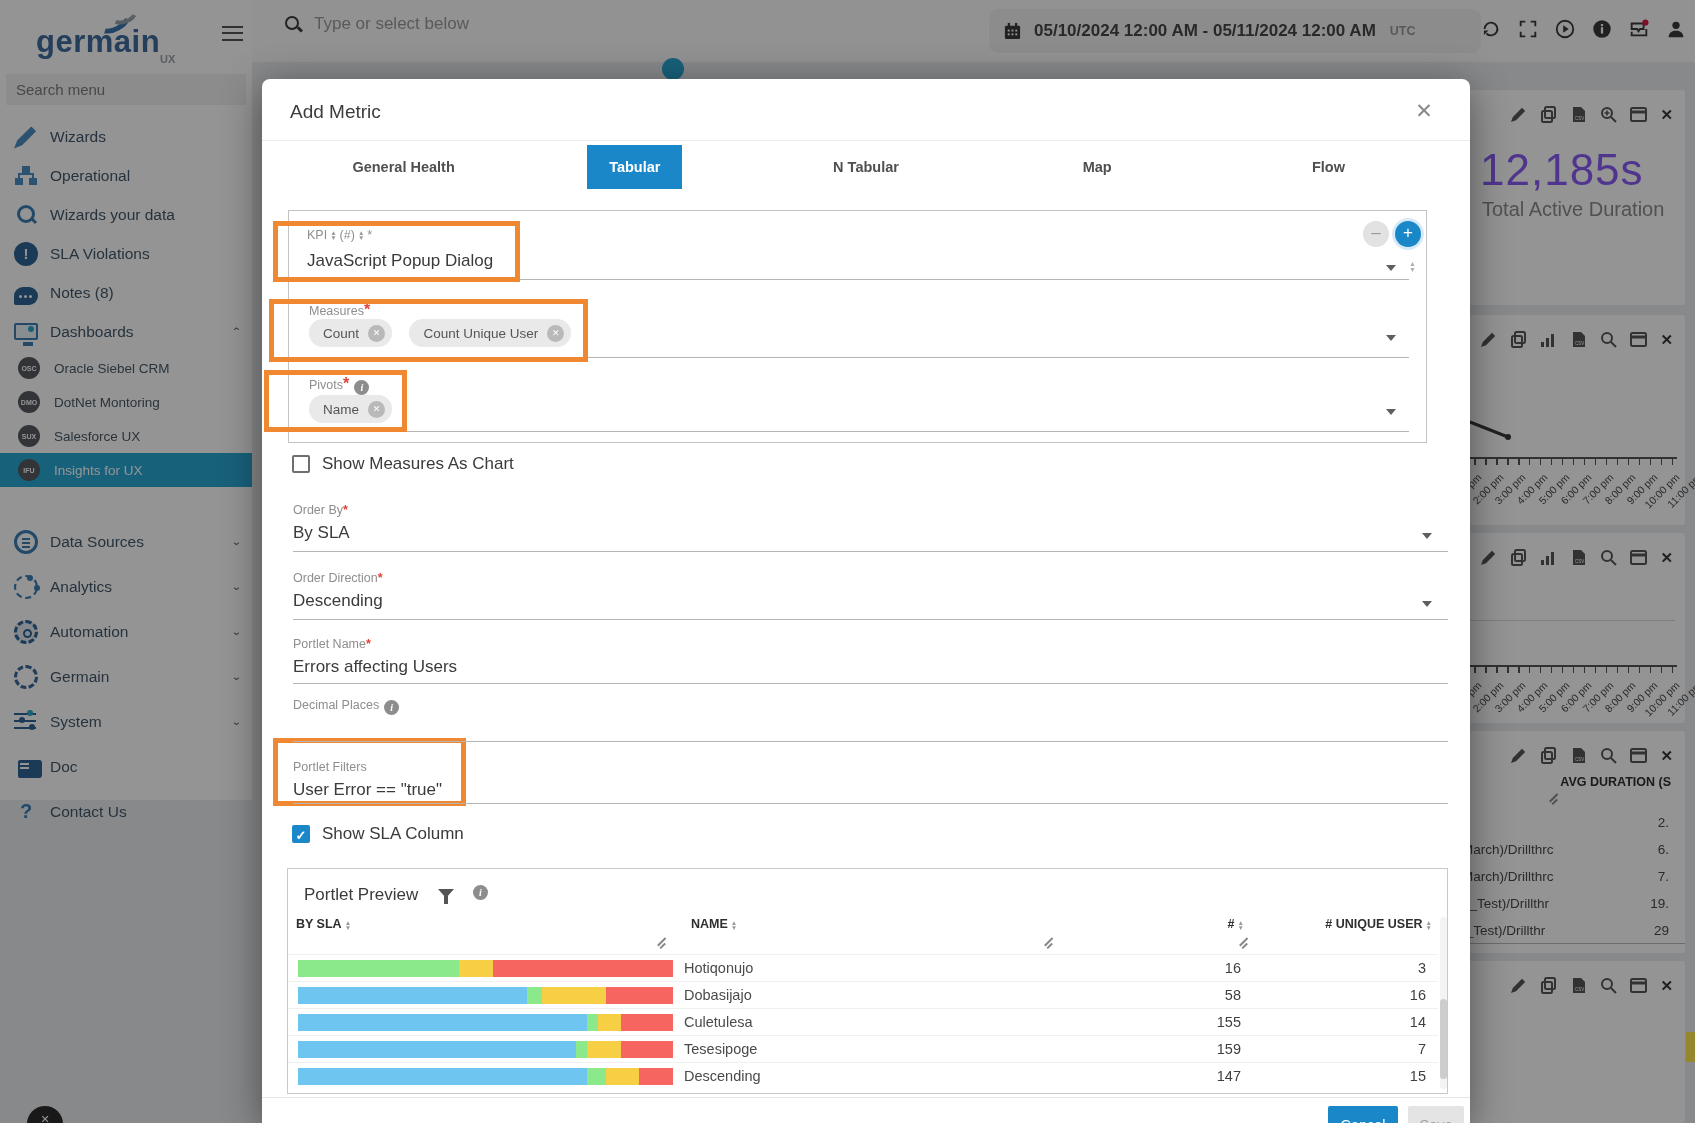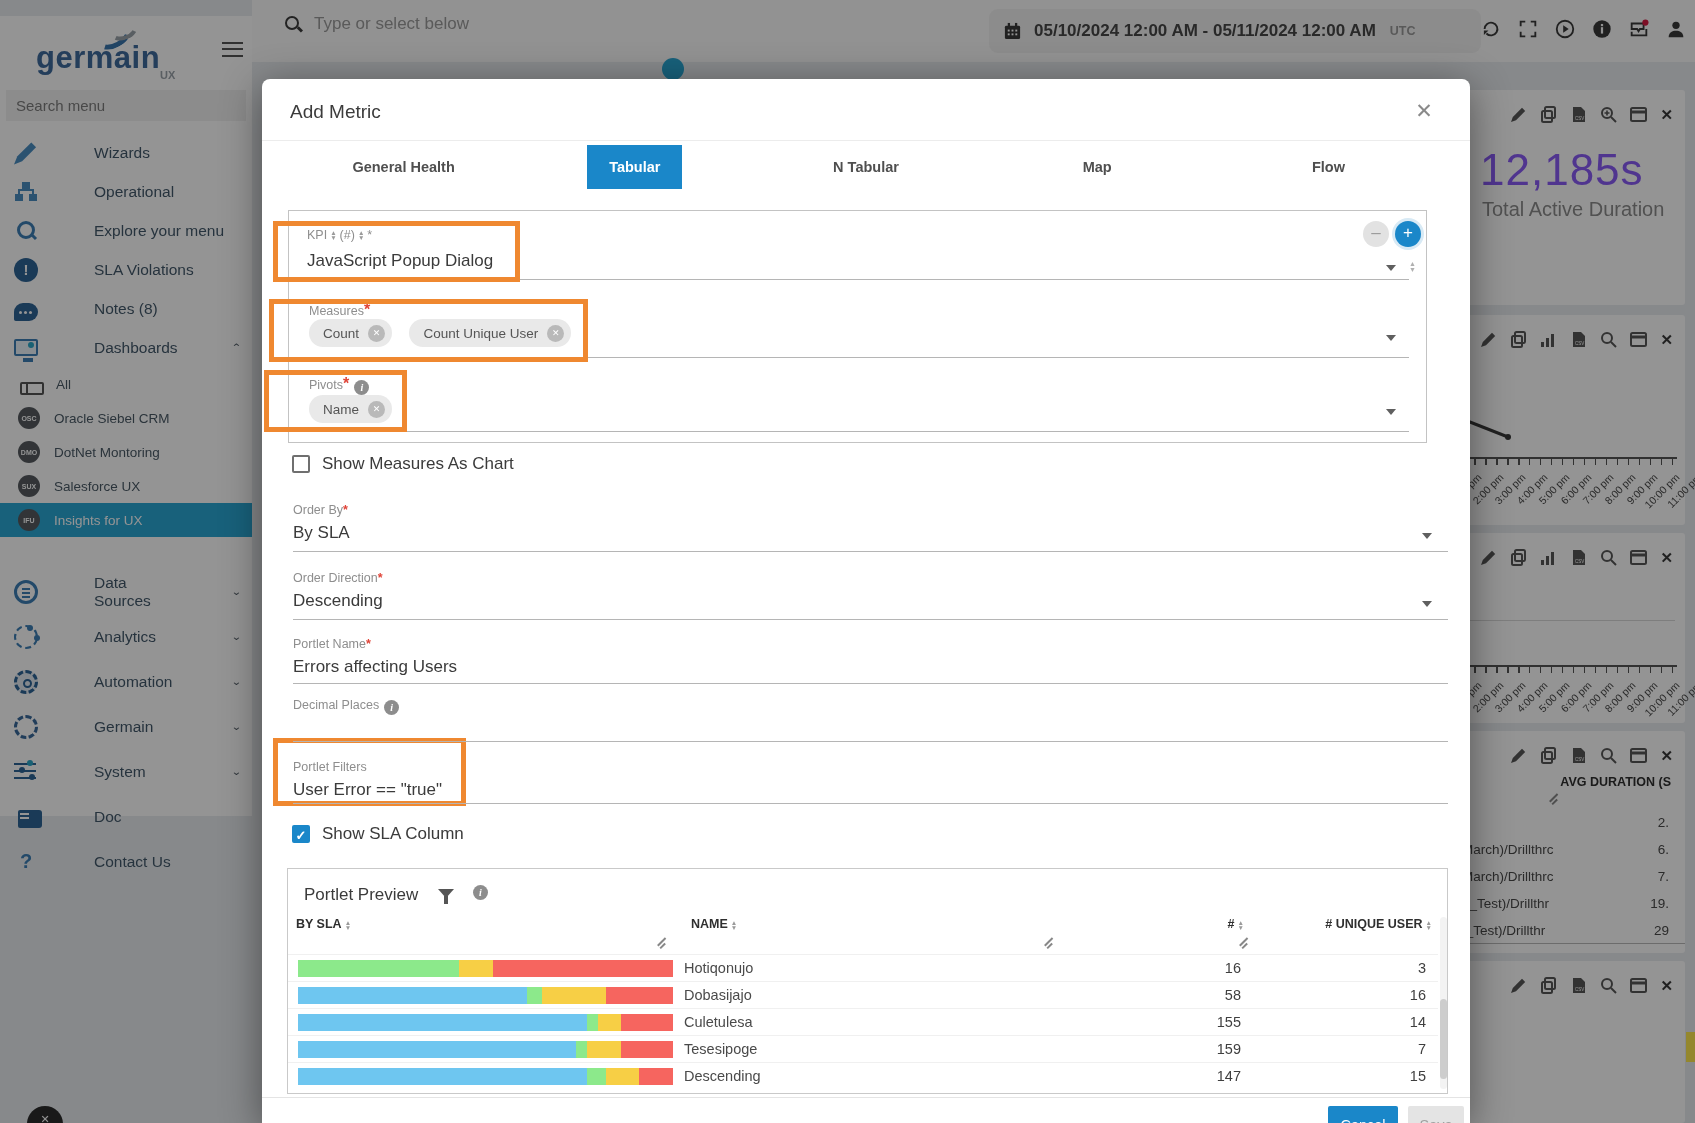--- a/index.html
+++ b/index.html
@@ -4,38 +4,38 @@
 <style>
   * { margin:0; padding:0; box-sizing:border-box; }
   html,body { width:1695px; height:1123px; overflow:hidden; background:#e9edf0;
               font-family:"Liberation Sans", sans-serif; }
   .app { position:relative; width:1695px; height:1123px; overflow:hidden; }
 
   
   .bg-layer { position:absolute; inset:0; z-index:1; }
 
   
-  .sidebar { position:absolute; left:0; top:16px; width:252px; height:800px; background:#ffffff; }
+  .sidebar { position:absolute; left:0; top:0; width:252px; height:800px; background:#ffffff; }
   .logo-row { position:relative; height:66px; }
   .logo-swoosh { position:absolute; left:88px; top:2px; width:52px; height:30px; }
   .sw1 { position:absolute; left:6px; top:4px; width:38px; height:26px; border:5px solid transparent;
          border-bottom-color:#3a76ad; border-radius:50%; transform:rotate(-28deg); }
   .sw2 { position:absolute; left:20px; top:0; width:30px; height:22px; border:4px solid transparent;
          border-bottom-color:#9aa2a9; border-radius:50%; transform:rotate(-20deg); }
   .logo-text { position:absolute; left:36px; top:24px; font-size:31px; font-weight:bold;
                color:#3f6b9d; letter-spacing:0.5px; }
   .logo-sub { position:absolute; left:160px; top:53px; font-size:11px; font-weight:bold; color:#9aa2a9; }
   .hamburger { position:absolute; left:222px; top:26px; width:21px; height:15px; cursor:pointer;
                border-top:2.5px solid #555; border-bottom:2.5px solid #555; }
   .hamburger::after { content:""; display:block; margin-top:4px; border-top:2.5px solid #555; }
   .side-search { margin:8px 6px 12px 6px; width:240px; height:31px; background:#f1f1f1; border:none;
                  padding:0 10px; font-size:15px; color:#6f6f6f; font-family:inherit; }
   .side-search::placeholder { color:#7d7d7d; }
   .nav { }
-  .nav-item { display:flex; align-items:center; height:39px; padding:0 10px 0 14px; cursor:pointer;gap:44px; }
+  .nav-item { display:flex; align-items:center; height:39px; padding:0 10px 0 14px; cursor:pointer; }
   .nav-item .lbl { font-size:15.5px; color:#43596b; margin-left:12px; flex:1; }
   .nav-sub { display:flex; align-items:center; height:34px; padding:0 10px 0 18px; cursor:pointer; }
   .nav-sub .lbl { font-size:13.5px; color:#4a5a66; margin-left:14px; flex:1; }
   .nav-sub.sel { background:#2aa7d4; }
   .nav-sub.sel .lbl { color:#fff; }
   .nav-lower { margin-top:32px; }
   .nav-lower .nav-item { height:45px; }
   .chev { font-size:13px; color:#55606a; transform:scaleY(0.8); }
   .badge { width:22px; height:22px; border-radius:50%; background:#565b60; color:#fff; font-size:7px;
            font-weight:bold; display:flex; align-items:center; justify-content:center; flex:0 0 22px; }
@@ -232,38 +232,34 @@
           <span class="lbl">Wizards</span>
         </div>
         <div class="nav-item">
           <span class="nico i-org">
               <i></i>
             </span>
           <span class="lbl">Operational</span>
         </div>
         <div class="nav-item">
           <span class="nico i-mag"></span>
-          <span class="lbl">Explore your menu</span>
+          <span class="lbl">Wizards your data</span>
         </div>
         <div class="nav-item">
           <span class="nico i-excl">!</span>
           <span class="lbl">SLA Violations</span>
         </div>
         <div class="nav-item">
           <span class="nico i-chat"></span>
           <span class="lbl">Notes (8)</span>
         </div>
         <div class="nav-item">
           <span class="nico i-mon"></span>
           <span class="lbl">Dashboards</span>
           <span class="chev">⌃</span>
-        </div>
-        <div class="nav-sub">
-          <span class="nico i-grid"></span>
-          <span class="lbl">All</span>
         </div>
         <div class="nav-sub">
           <span class="badge">OSC</span>
           <span class="lbl">Oracle Siebel CRM</span>
         </div>
         <div class="nav-sub">
           <span class="badge">DMO</span>
           <span class="lbl">DotNet Montoring</span>
         </div>
         <div class="nav-sub">

